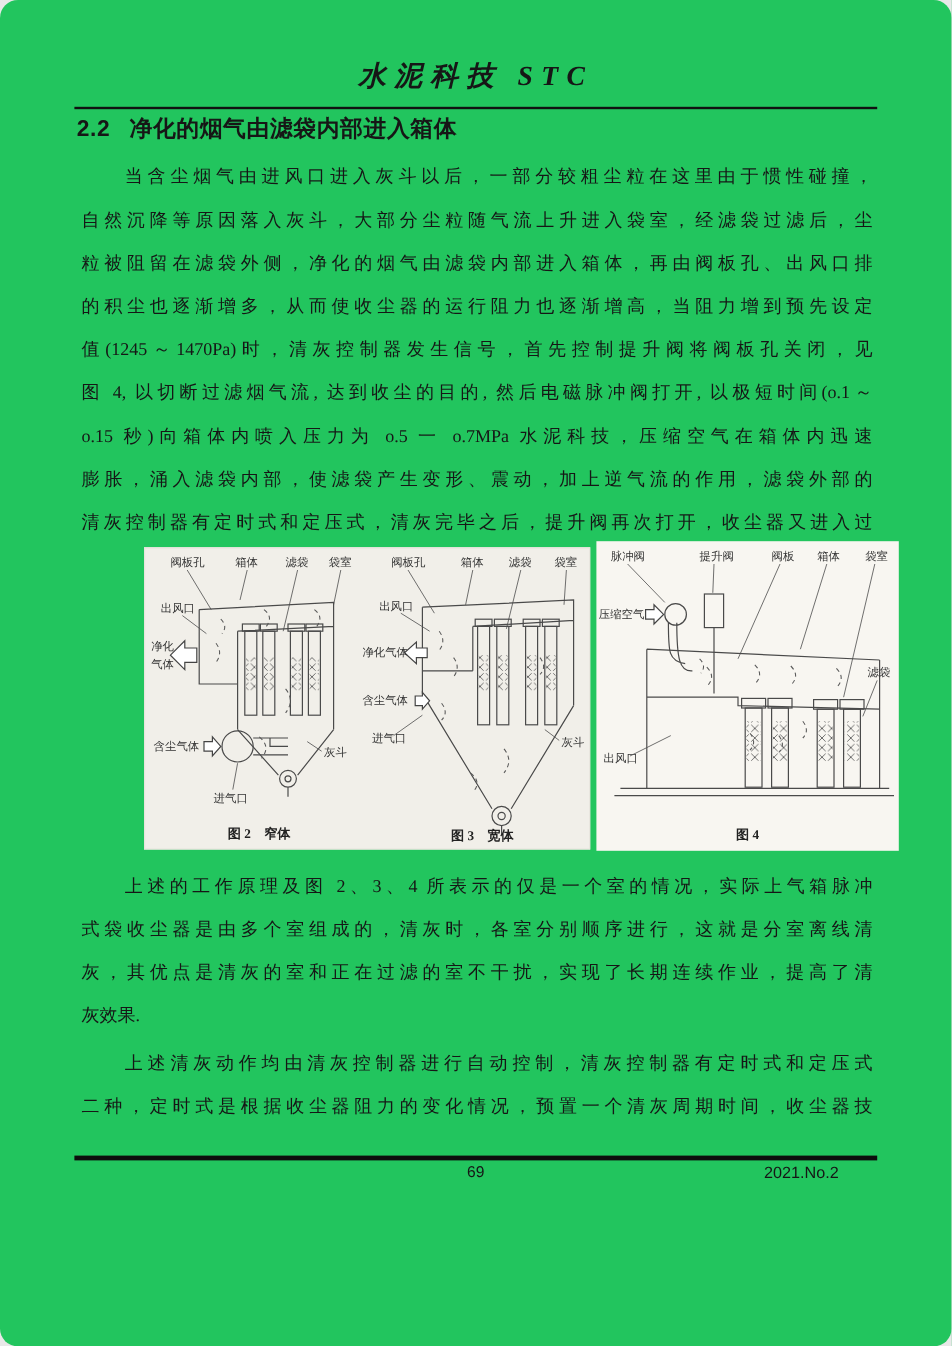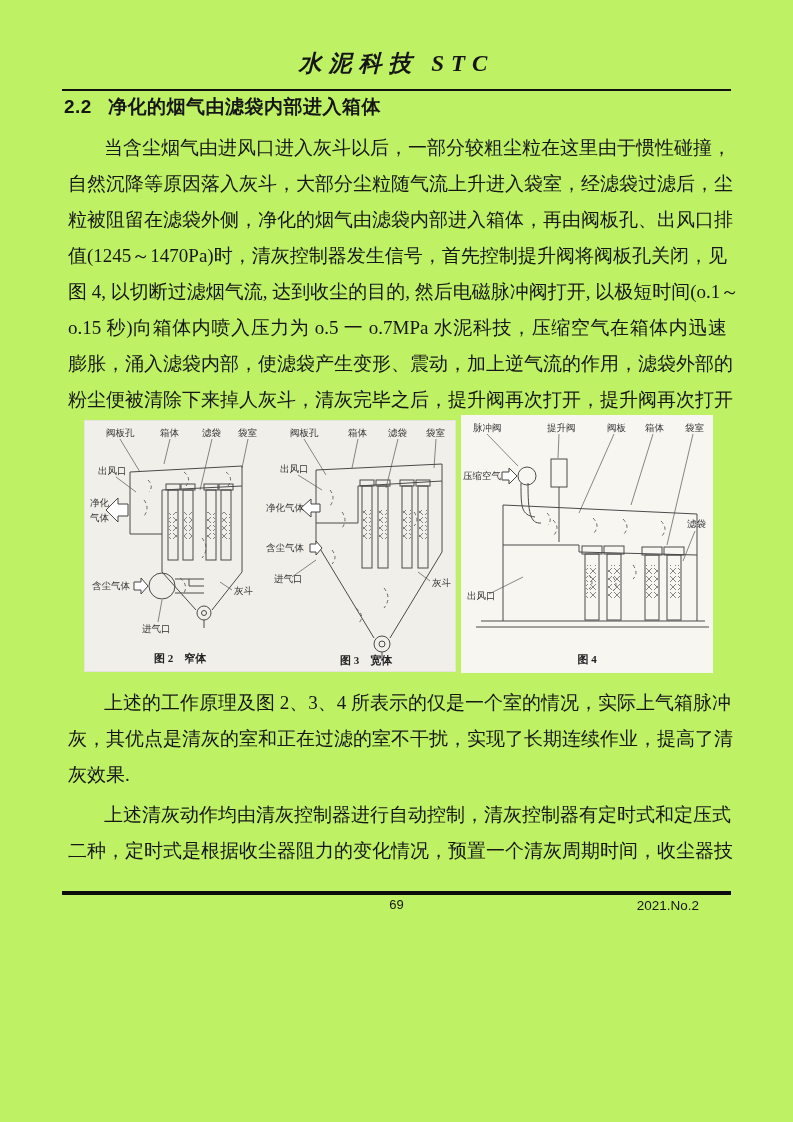--- a/index.html
+++ b/index.html
@@ -1,20 +1,21 @@
 <!DOCTYPE html>
 <html><head>
 <meta charset="utf-8">
 <style>
   html,body { margin:0; padding:0; background:#e8e8e8; }
   .page {
     position:relative; width:793px; height:1122px; margin:0 auto;
-    background:#bef264; color:#161616;
+    background:#22c55e; color:#161616;
     font-family:"Liberation Serif","DejaVu Serif",serif;
     overflow:hidden;
+    border-radius:15px;
   }
   
   .journal-header {
     padding-top:48px; text-align:center;
     font-size:23px; font-weight:bold; font-style:italic; letter-spacing:7px;
   }
   .header-rule {
     margin:10px 62px 0 62px; border-top:2.5px solid #111; height:0;
   }
   .section-heading {
@@ -22,28 +23,28 @@
     font-family:"Liberation Sans","DejaVu Sans",sans-serif;
     letter-spacing:0.5px;
   }
   .section-heading .num { margin-right:16px; }
   
   .para { margin:0 66px 0 68px; width:659px; }
   .para.p1 { margin-top:10px; }
   .para.p2 { margin-top:12px; }
   .para.p3 { margin-top:4px; }
   .line {
-    height:36px; line-height:36px; font-size:19px;
+    height:36px; line-height:36px; font-size:15px;
     text-align:justify; text-align-last:justify;
     white-space:nowrap; overflow:visible;
   }
   .line.first { text-indent:36px; }
   .line.last { text-align-last:left; }
   
-  .figures { display:flex; margin:2px 0 0 84px; align-items:flex-start; }
+  .figures { display:flex; margin:2px 0 0 120px; align-items:flex-start; }
   .scan-left { background:#f1efe9; box-shadow:0 0 0 1px #e7e4dc inset; display:flex; }
   .scan-right { background:#f8f6f1; margin-left:5px; margin-top:-5px; }
   svg { display:block; }
   svg text {
     font-family:"Liberation Serif","DejaVu Serif",serif;
     font-size:9.5px; fill:#333;
   }
   svg text.cap { font-size:11px; font-weight:bold; fill:#222; }
   .st { stroke:#4a4a4a; stroke-width:1; fill:none; }
   .thin { stroke:#555; stroke-width:0.7; fill:none; }
@@ -65,25 +66,26 @@
   <div class="header-rule"></div>
 
   <div class="section-heading">
     <span class="num">2.2</span><span>净化的烟气由滤袋内部进入箱体</span>
   </div>
 
   <div class="para p1">
     <div class="line first">当含尘烟气由进风口进入灰斗以后，一部分较粗尘粒在这里由于惯性碰撞，</div>
     <div class="line">自然沉降等原因落入灰斗，大部分尘粒随气流上升进入袋室，经滤袋过滤后，尘</div>
     <div class="line">粒被阻留在滤袋外侧，净化的烟气由滤袋内部进入箱体，再由阀板孔、出风口排</div>
+    <div class="line">的积尘也逐渐增多，从而使收尘器的运行阻力也逐渐增高，当阻力增到预先设定</div>
     <div class="line">值(1245～1470Pa)时，清灰控制器发生信号，首先控制提升阀将阀板孔关闭，见</div>
     <div class="line">图 4, 以切断过滤烟气流, 达到收尘的目的, 然后电磁脉冲阀打开, 以极短时间(o.1～</div>
     <div class="line">o.15 秒)向箱体内喷入压力为 o.5 一 o.7MPa 水泥科技，压缩空气在箱体内迅速</div>
     <div class="line">膨胀，涌入滤袋内部，使滤袋产生变形、震动，加上逆气流的作用，滤袋外部的</div>
-    <div class="line">粉尘便被清除下来掉人灰斗，清灰完毕之后，提升阀再次打开，提升阀再次打开</div>
+    <div class="line">清灰控制器有定时式和定压式，清灰完毕之后，提升阀再次打开，收尘器又进入过</div>
   </div>
 
   <div class="figures">
 
     <div class="scan-left">
 
       <svg width="180" height="252" viewBox="0 0 180 252">
         <defs>
           <pattern id="xh2" width="8" height="8" patternUnits="userSpaceOnUse">
             <path d="M1,1 L7,7 M7,1 L1,7" stroke="#555" stroke-width="0.7" fill="none"></path>
@@ -240,20 +242,21 @@
 
         <path class="dash" d="M92,105 q8,8 0,16 M132,103 q8,8 0,16 M162,104 q8,8 0,16 M200,106 q8,8 0,16 M152,162 q6,8 0,14 M172,150 q6,8 0,14 M128,160 q6,8 0,14 M86,98 q6,6 1,12"></path>
 
         <text class="cap" x="126" y="248" text-anchor="middle">图 4</text>
       </svg>
     </div>
   </div>
 
   <div class="para p2">
     <div class="line first">上述的工作原理及图 2、3、4 所表示的仅是一个室的情况，实际上气箱脉冲</div>
+    <div class="line">式袋收尘器是由多个室组成的，清灰时，各室分别顺序进行，这就是分室离线清</div>
     <div class="line">灰，其优点是清灰的室和正在过滤的室不干扰，实现了长期连续作业，提高了清</div>
     <div class="line last">灰效果.</div>
   </div>
 
   <div class="para p3">
     <div class="line first">上述清灰动作均由清灰控制器进行自动控制，清灰控制器有定时式和定压式</div>
     <div class="line">二种，定时式是根据收尘器阻力的变化情况，预置一个清灰周期时间，收尘器技</div>
   </div>
 
   <div class="footer-rule"></div>

